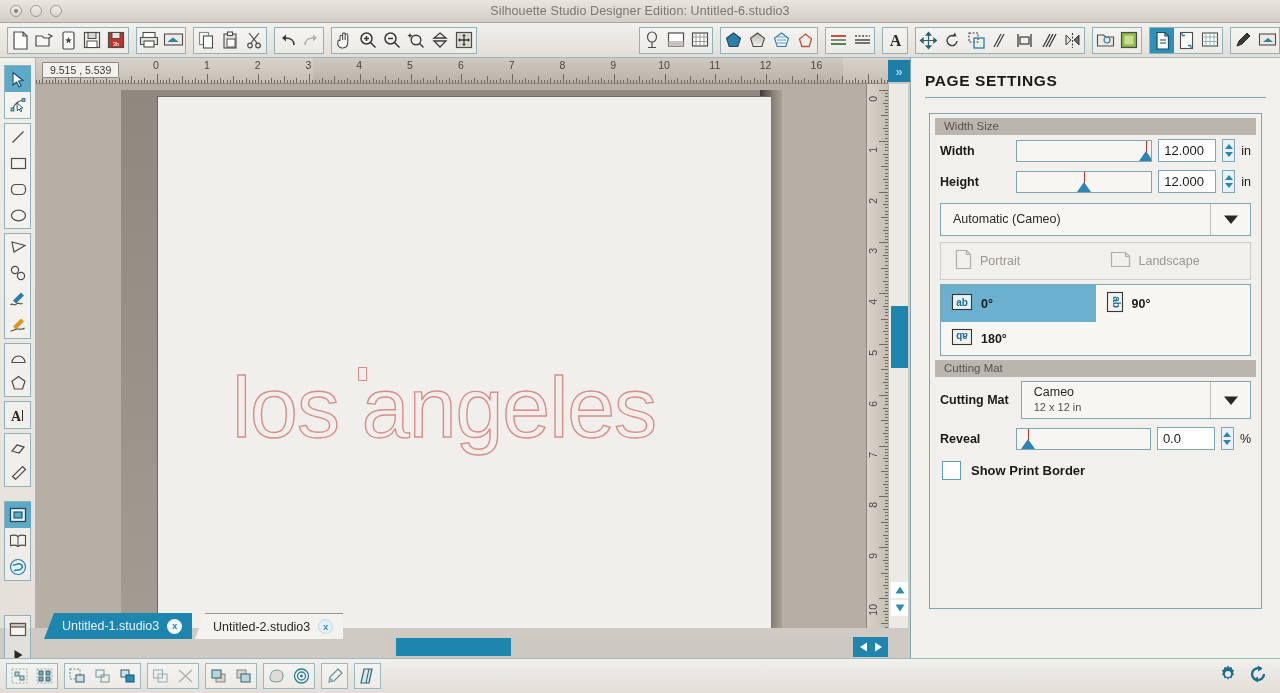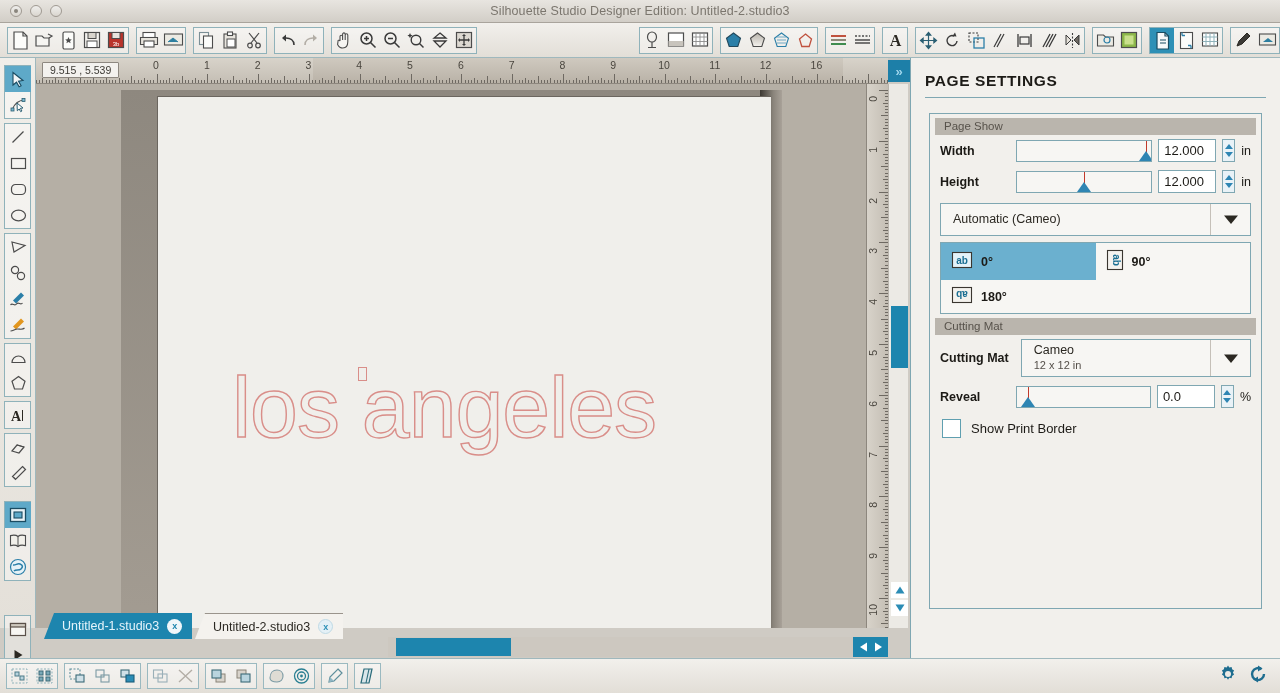--- a/index.html
+++ b/index.html
@@ -238,21 +238,21 @@
                  font-size: 12.5px; color: #9c968e; }
   .rotgrid {
     margin: 4px 10px; border: 1px solid #7fa7b2; background: #f7f6f3;
     display: grid; grid-template-columns: 1fr 1fr;
   }
   .rotcell { display: flex; align-items: center; gap: 8px; padding: 6px 10px;
              font-size: 12.5px; color: #1c1a16; font-weight: bold; }
   .rotcell.sel { background: #6bb0cf; }
   .chk { display: flex; align-items: center; gap: 10px; padding: 7px 10px 7px 12px; }
   .chkbox { width: 19px; height: 19px; background: #fff; border: 1px solid #5f9fb0; }
-  .chklabel { font-size: 13px; color: #1c1a16; }
+  .chklabel { font-size: 13px; color: #1c1a16; font-weight: bold; }
 
   
   .bottombar {
     position: absolute; left: 0; top: 658px; width: 1280px; height: 35px;
     background: linear-gradient(#f2f0ec,#e2ded7);
     border-top: 1px solid #9fb8bd; display: flex; align-items: center;
   }
   .bgroup {
     display: flex; align-items: center; height: 26px;
     border: 1px solid #9ab9c0; background: rgba(255,255,255,.35);
@@ -265,21 +265,21 @@
 <body>
 
 <div class="app">
 
   <div class="titlebar">
     <div class="wincontrols">
       <div class="wc active"></div>
       <div class="wc"></div>
       <div class="wc"></div>
     </div>
-    <div class="titletext">Silhouette Studio Designer Edition: Untitled-2.studio3</div>
+    <div class="titletext">Silhouette Studio Designer Edition: Untitled-6.studio3</div>
   </div>
 
   <div class="toolbar">
 
     <div class="tgroup">
       <div class="tbtn">
         <svg width="17" height="19" viewBox="0 0 17 19">
             <path d="M2 1h9l4 4v13H2z" fill="#fcfcfa" stroke="#4c4c4c" stroke-width="1.2"></path>
             <path d="M11 1v4h4" fill="none" stroke="#4c4c4c" stroke-width="1.2"></path>
           </svg>
@@ -1237,21 +1237,21 @@
       <span class="xbadge onwhite">x</span>
     </div>
   </div>
 
   <div class="panel">
     <div class="panel-title">PAGE SETTINGS</div>
     <div class="panel-rule"></div>
 
     <div class="panelbody">
 
-      <div class="secthead">Page Show</div>
+      <div class="secthead">Width Size</div>
 
       <div class="row">
         <div class="rowlabel w70">Width</div>
         <div class="slider">
           <div class="needle" style="left:96%"></div>
           <div class="knob" style="left:calc(96% - 7px)"></div>
         </div>
         <div class="numbox">12.000</div>
         <div class="spin">
             <i class="up"></i>
@@ -1276,20 +1276,40 @@
 
       <div class="combo">
         <div class="ctext">Automatic (Cameo)</div>
         <div class="carrow">
           <svg width="16" height="11" viewBox="0 0 16 11">
               <path d="M1 1.5h14L8 10z" fill="#2b2822"></path>
             </svg>
         </div>
       </div>
 
+      <div class="orient">
+        <div class="opt">
+          <span>
+            <svg width="17" height="21" viewBox="0 0 17 21">
+                <path d="M1.5 1.5h10l4 4v14h-14z" fill="none" stroke="#b3ada4" stroke-width="1.2"></path>
+                <path d="M11.5 1.5v4h4" fill="none" stroke="#b3ada4" stroke-width="1.2"></path>
+              </svg>
+          </span>
+          <span>Portrait</span>
+        </div>
+        <div class="opt">
+          <span>
+            <svg width="21" height="17" viewBox="0 0 21 17">
+                <path d="M1.5 1.5h14l4 4v10h-18z" fill="none" stroke="#b3ada4" stroke-width="1.2"></path>
+                <path d="M15.5 1.5v4h4" fill="none" stroke="#b3ada4" stroke-width="1.2"></path>
+              </svg>
+          </span>
+          <span>Landscape</span>
+        </div>
+      </div>
 
       <div class="rotgrid">
         <div class="rotcell sel">
           <span>
             <svg width="22" height="18" viewBox="0 0 22 18">
                 <rect x="1.5" y="1.5" width="19" height="15" fill="#e4f2f8" stroke="#3a3630" stroke-width="1.1"></rect>
                 <text x="11" y="13" font-size="10" fill="#1a6e92" text-anchor="middle" font-family="Liberation Sans">ab</text>
               </svg>
           </span>
           <span>0°</span>

